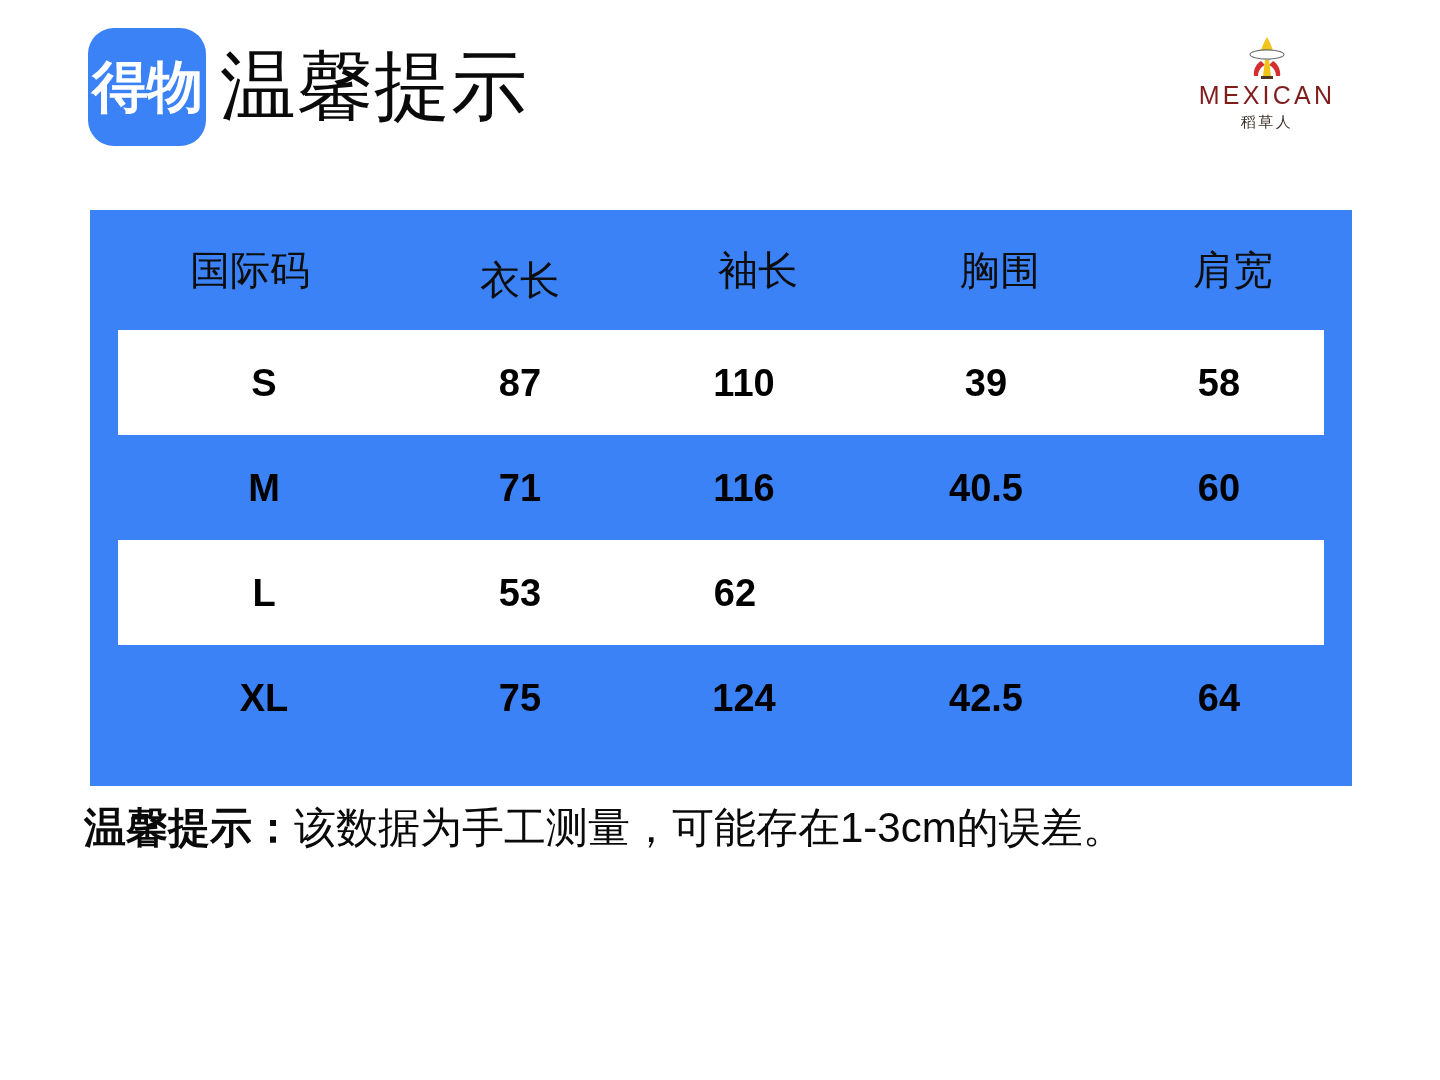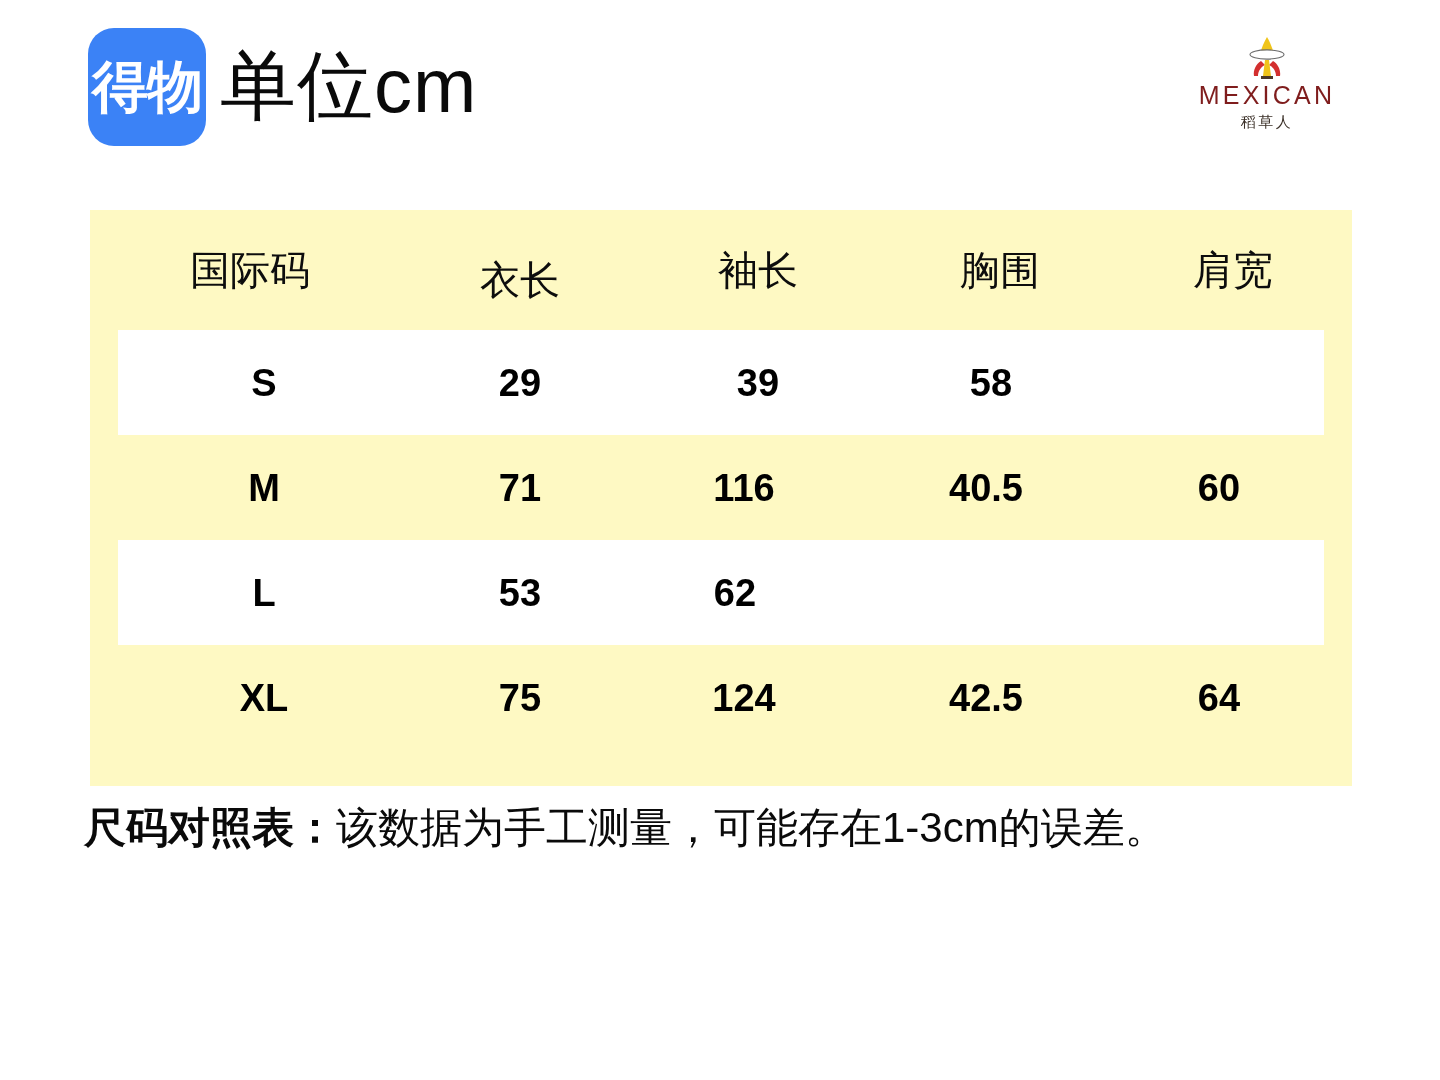--- a/index.html
+++ b/index.html
@@ -89,21 +89,21 @@
     margin-top: 6px;
   }
 
   
   .size-table {
     position: absolute;
     left: 90px;
     top: 210px;
     width: 1262px;
     height: 576px;
-    background: #fef9c3;
+    background: #3b82f6;
     box-sizing: border-box;
   }
   .table-header-row {
     height: 120px;
     display: flex;
     align-items: center;
   }
   .table-header-row .cell {
     font-size: 40px;
     font-weight: 400;
@@ -175,21 +175,21 @@
 </style>
 </head>
 <body>
 
 <div class="header">
 
   <div class="brand-badge">
     <span class="brand-badge-text">得物</span>
   </div>
 
-  <div class="page-title">单位cm</div>
+  <div class="page-title">温馨提示</div>
 
   <div class="mexican-logo">
     <div class="mexican-mark">
       <svg width="70" height="48" viewBox="0 0 70 48" xmlns="http://www.w3.org/2000/svg">
 
         <path d="M35 3 C38 8 40.5 14 41.5 19 L28.5 19 C29.5 14 32 8 35 3 Z" fill="#f0c419"></path>
 
         <ellipse cx="35" cy="20.5" rx="17" ry="4.6" fill="#ffffff" stroke="#6b6b6b" stroke-width="1.1"></ellipse>
 
         <path d="M22 42 C21 36 24 30 29 27 L33 31 C29 33 26 37 26 42 Z" fill="#d32f2f"></path>
@@ -213,21 +213,22 @@
     <div class="cell col-1">衣长</div>
     <div class="cell col-3">袖长</div>
     <div class="cell col-2">胸围</div>
     <div class="cell col-4">肩宽</div>
   </div>
 
   <div class="table-body">
 
     <div class="table-row stripe">
       <div class="cell col-0">S</div>
-      <div class="cell col-1">29</div>
+      <div class="cell col-1">87</div>
+      <div class="cell col-2">110</div>
       <div class="cell col-3">39</div>
       <div class="cell col-4">58</div>
     </div>
 
     <div class="table-row">
       <div class="cell col-0">M</div>
       <div class="cell col-1">71</div>
       <div class="cell col-2">116</div>
       <div class="cell col-3">40.5</div>
       <div class="cell col-4">60</div>
@@ -245,15 +246,15 @@
       <div class="cell col-2">124</div>
       <div class="cell col-3">42.5</div>
       <div class="cell col-4">64</div>
     </div>
 
   </div>
 </div>
 
 <div class="note">
   <div class="note-line-1">
-    <span class="note-label">尺码对照表：</span><span class="note-body">该数据为手工测量，可能存在1-3cm的误差。</span>
+    <span class="note-label">温馨提示：</span><span class="note-body">该数据为手工测量，可能存在1-3cm的误差。</span>
   </div>
 </div>
 
 </body></html>

